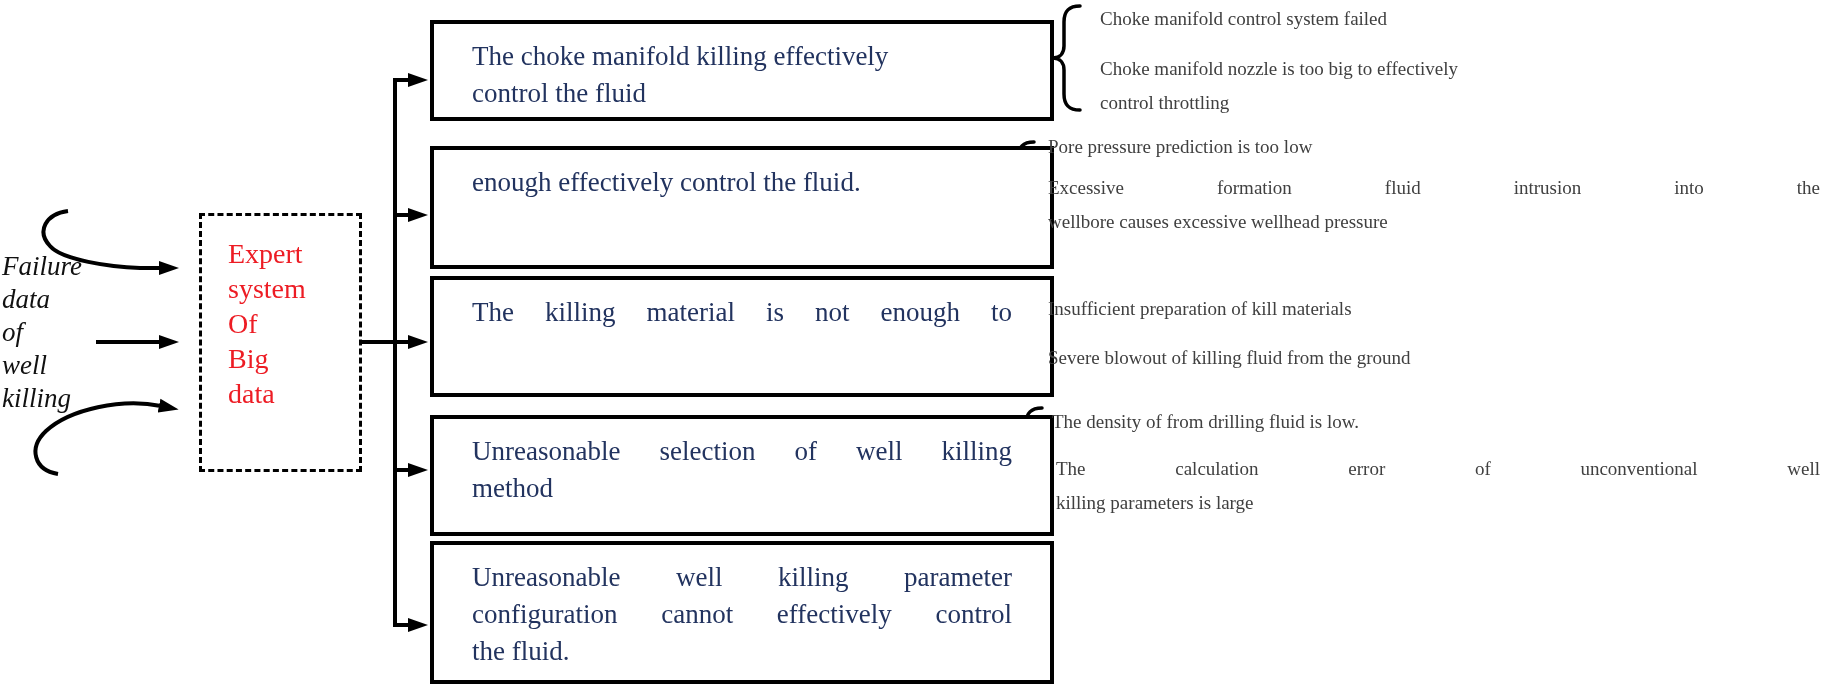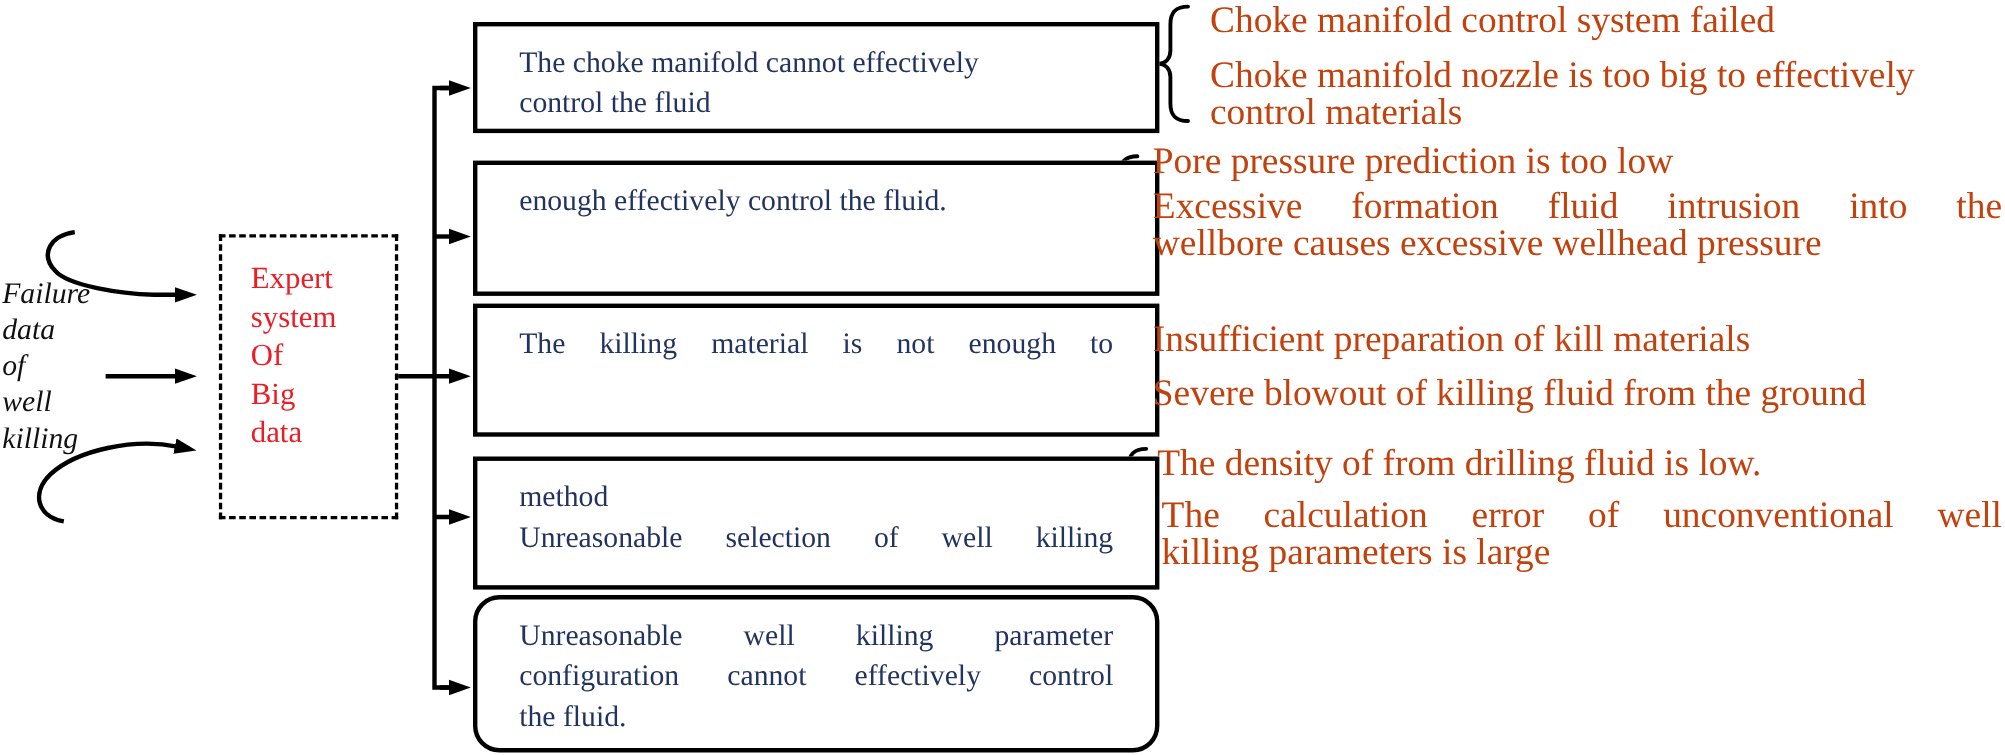--- a/index.html
+++ b/index.html
@@ -24,21 +24,21 @@
   }
   .fbox{
     position:absolute;left:430px;width:578px;border:4px solid #000;
     padding:14px 0 0 38px;box-sizing:content-box;background:#fff;
     color:#22335f;font-size:27px;
   }
   .bline{height:37px;line-height:37px;width:540px;}
   .jline{text-align:justify;text-align-last:justify;}
   .nline{white-space:nowrap;}
   .cause-item{
-    position:absolute;color:#c2410c;font-size:34px;line-height:34px;
+    position:absolute;color:#404040;font-size:19px;line-height:34px;
   }
   .cline{display:block;}
 </style>
 </head>
 <body>
 
 <div id="canvas">
 
   <svg id="connector-layer" viewBox="0 0 1823 686" xmlns="http://www.w3.org/2000/svg">
     <defs>
@@ -73,45 +73,45 @@
 
   <div class="expert">
     <div class="expert-label">Expert
 system
 Of
 Big
 data</div>
   </div>
 
   <div class="fbox" style="top:20px;height:79px;">
-    <div class="bline nline">The choke manifold cannot effectively</div>
+    <div class="bline nline">The choke manifold killing effectively</div>
     <div class="bline nline">control the fluid</div>
   </div>
   <div class="fbox" style="top:146px;height:101px;">
     <div class="bline nline">enough effectively control the fluid.</div>
   </div>
   <div class="fbox" style="top:276px;height:99px;">
     <div class="bline jline">The killing material is not enough to</div>
   </div>
   <div class="fbox" style="top:415px;height:99px;">
+    <div class="bline jline">Unreasonable selection of well killing</div>
     <div class="bline nline">method</div>
-    <div class="bline jline">Unreasonable selection of well killing</div>
   </div>
-  <div class="fbox" style="top:541px;height:121px;border-radius:24px;">
+  <div class="fbox" style="top:541px;height:121px;">
     <div class="bline jline">Unreasonable well killing parameter</div>
     <div class="bline jline">configuration cannot effectively control</div>
     <div class="bline nline">the fluid.</div>
   </div>
 
   <div class="cause-item" style="left:1100px;top:2px;">
     <span class="cline nline">Choke manifold control system failed</span>
   </div>
   <div class="cause-item" style="left:1100px;top:52px;width:545px;">
     <span class="cline nline">Choke manifold nozzle is too big to effectively</span>
-    <span class="cline nline">control materials</span>
+    <span class="cline nline">control throttling</span>
   </div>
 
   <div class="cause-item" style="left:1048px;top:130px;">
     <span class="cline nline">Pore pressure prediction is too low</span>
   </div>
   <div class="cause-item" style="left:1048px;top:171px;width:772px;">
     <span class="cline jline">Excessive formation fluid intrusion into the</span>
     <span class="cline nline">wellbore causes excessive wellhead pressure</span>
   </div>
 

